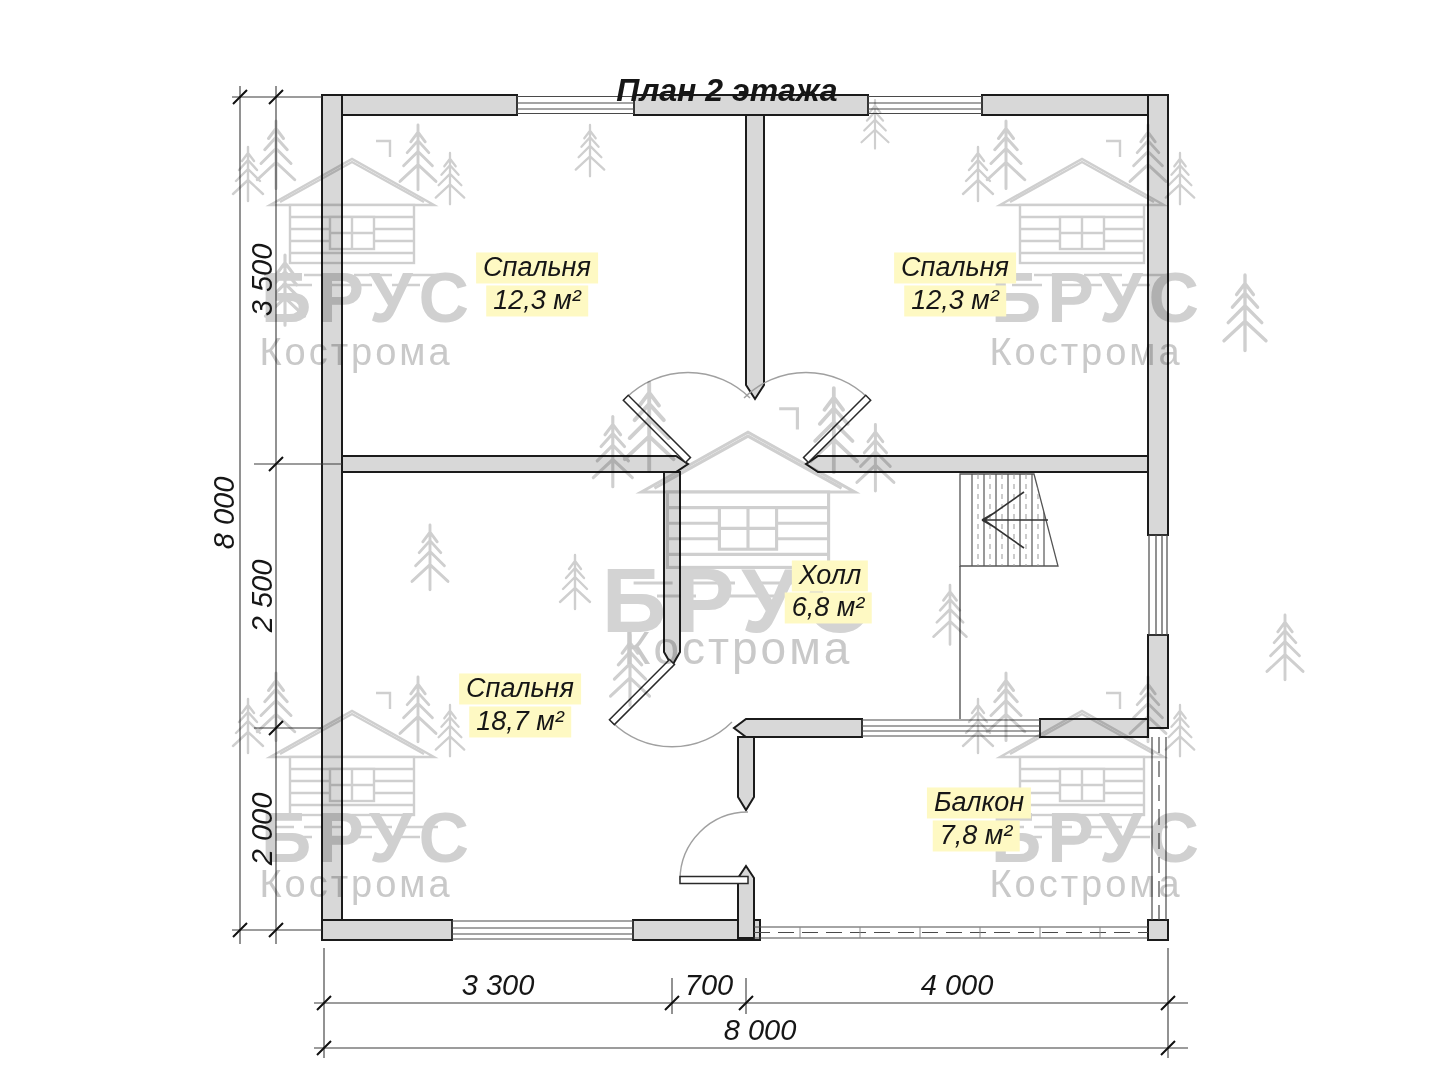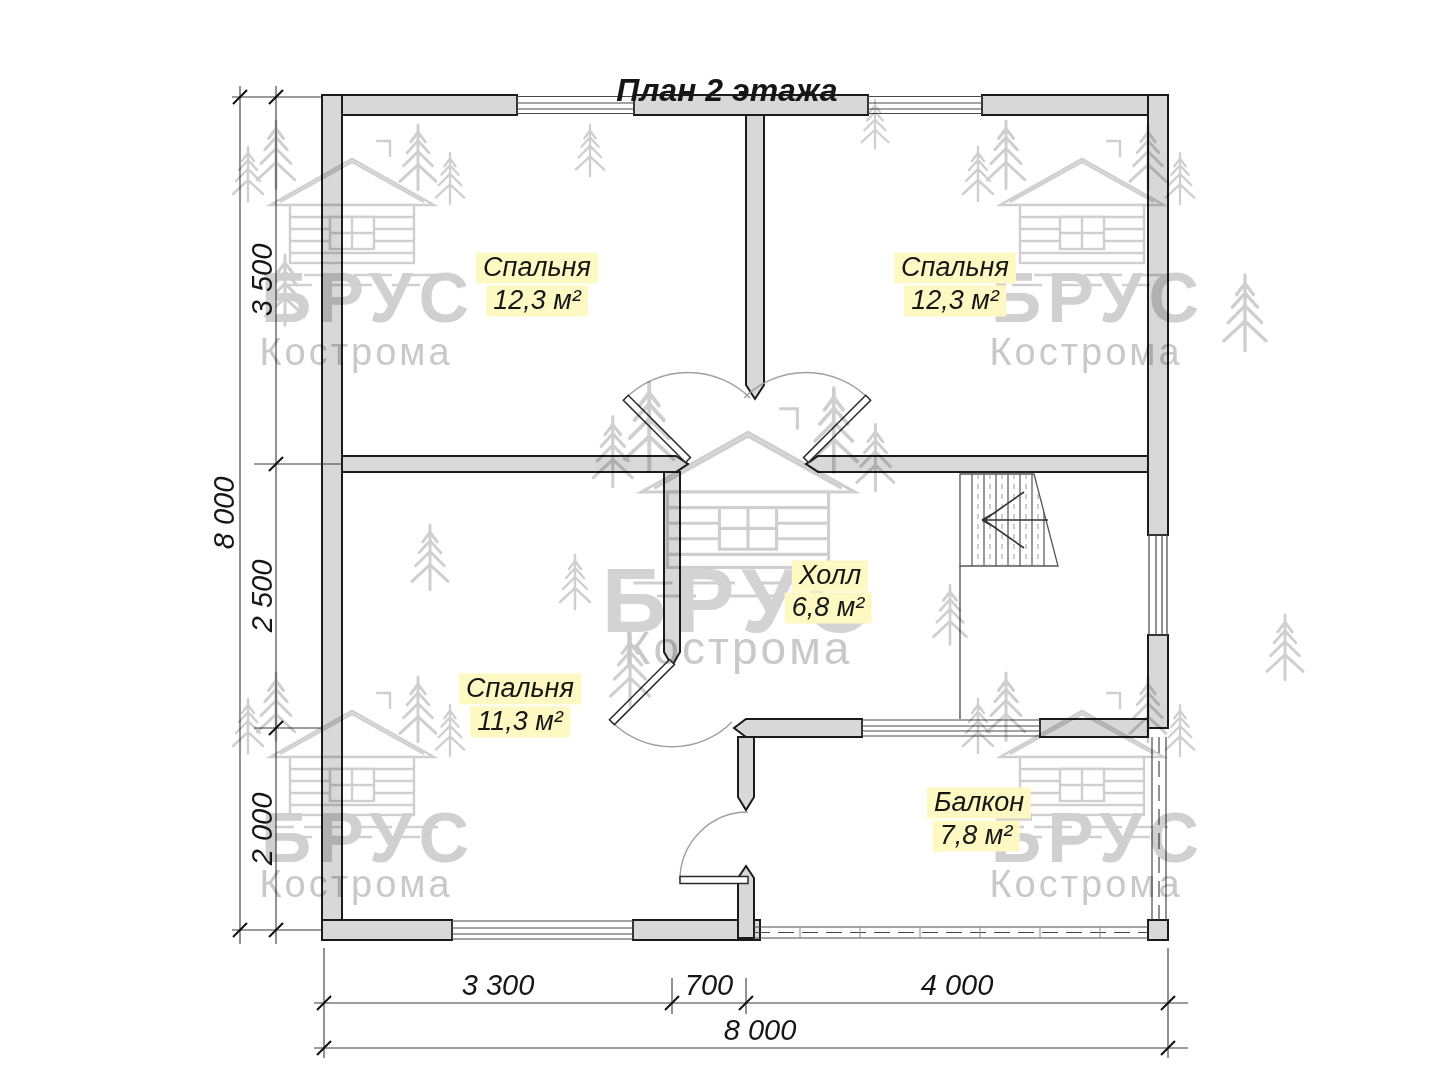--- a/index.html
+++ b/index.html
@@ -170,21 +170,21 @@
   <div class="labels">
     <div class="lbl title" style="left:727px;top:46px">План 2 этажа</div>
 
     <div class="lbl room-line" style="left:537px;top:268px">Спальня</div>
     <div class="lbl room-line" style="left:537px;top:301px">12,3 м²</div>
 
     <div class="lbl room-line" style="left:955px;top:268px">Спальня</div>
     <div class="lbl room-line" style="left:955px;top:301px">12,3 м²</div>
 
     <div class="lbl room-line" style="left:520px;top:689px">Спальня</div>
-    <div class="lbl room-line" style="left:520px;top:722px">11,3 м²</div>
+    <div class="lbl room-line" style="left:520px;top:722px">18,7 м²</div>
 
     <div class="lbl room-line" style="left:830px;top:576px">Холл</div>
     <div class="lbl room-line" style="left:828px;top:608px">6,8 м²</div>
 
     <div class="lbl room-line" style="left:979px;top:803px">Балкон</div>
     <div class="lbl room-line" style="left:976px;top:836px">7,8 м²</div>
 
     <div class="lbl dim rot" style="left:262px;top:280px">3 500</div>
     <div class="lbl dim rot" style="left:262px;top:596px">2 500</div>
     <div class="lbl dim rot" style="left:262px;top:829px">2 000</div>

